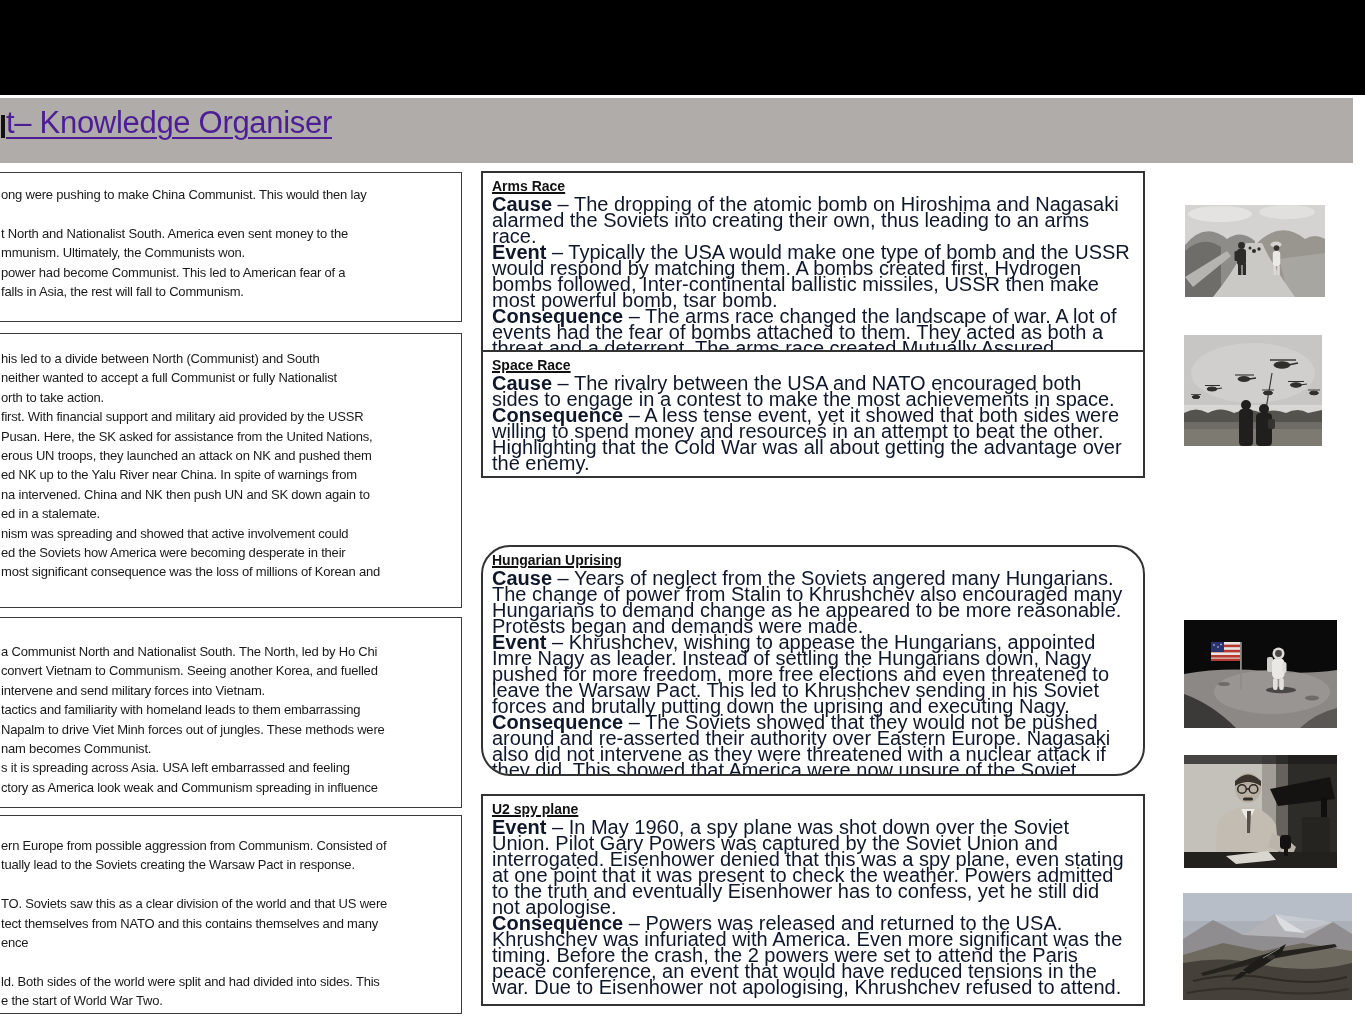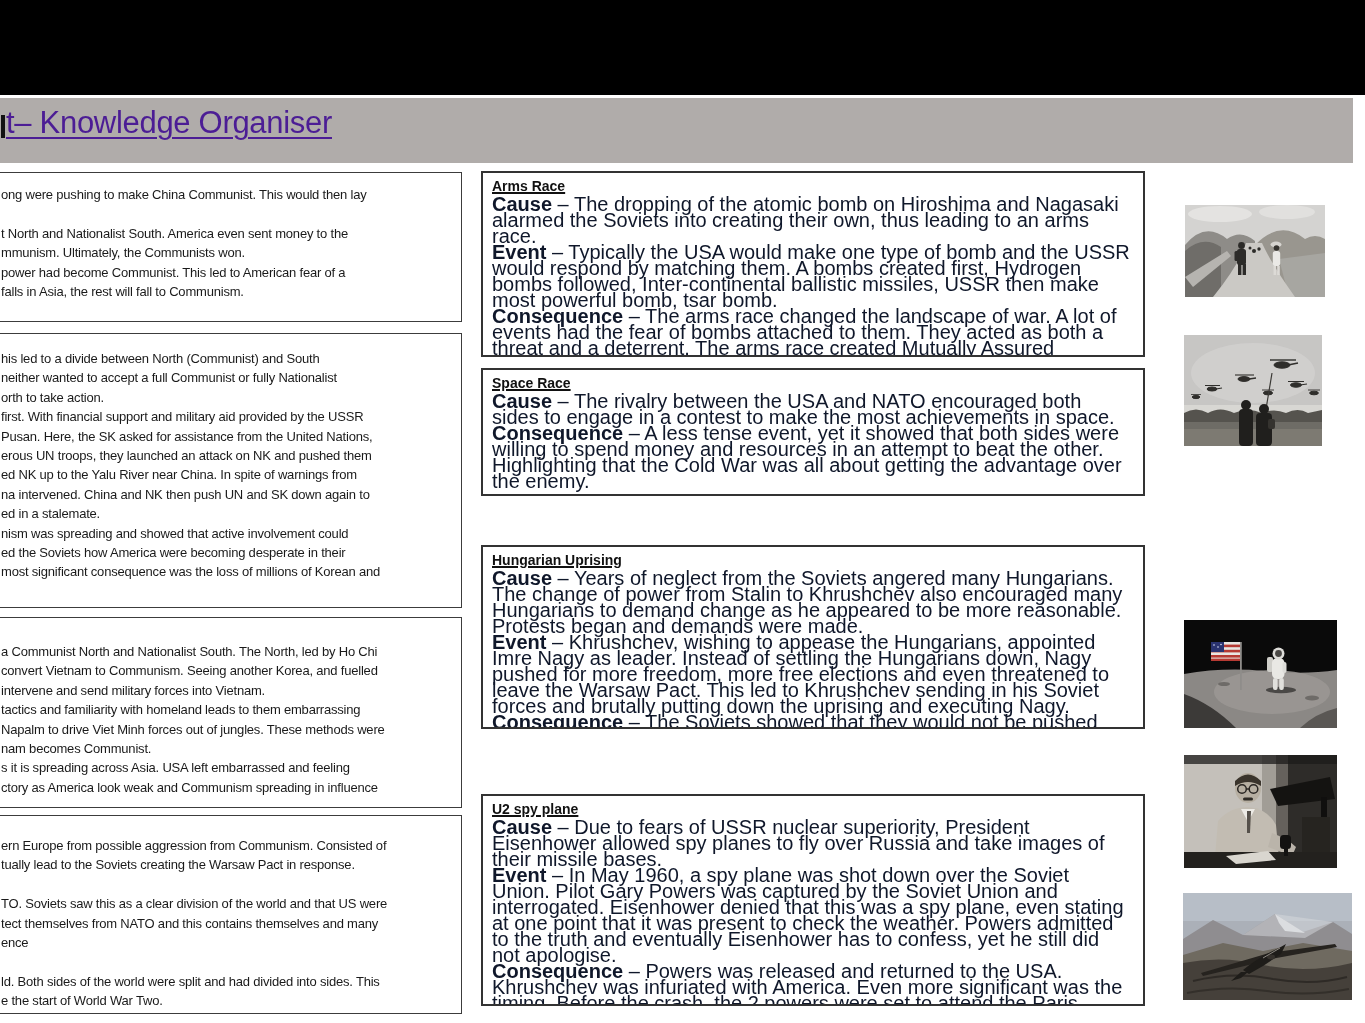--- a/index.html
+++ b/index.html
@@ -92,36 +92,35 @@
 e the start of World War Two.</div>
   </div>
 
   <div class="mbox" style="top:171px; height:186px;">
     <h3>Arms Race</h3>
     <p><b>Cause</b> <span>–</span> <span>The dropping of the atomic bomb on Hiroshima and Nagasaki alarmed the Soviets into creating their own, thus leading to an arms race.</span></p>
     <p><b>Event</b> <span>–</span> <span>Typically the USA would make one type of bomb and the USSR would respond by matching them. A bombs created first, Hydrogen bombs followed, Inter-continental ballistic missiles, USSR then make most powerful bomb, tsar bomb.</span></p>
     <p><b>Consequence</b> <span>–</span> <span>The arms race changed the landscape of war. A lot of events had the fear of bombs attached to them. They acted as both a threat and a deterrent. The arms race created Mutually Assured Destruction (MAD)</span></p>
   </div>
 
-  <div class="mbox" style="top:368px; height:128px;">
+  <div class="mbox" style="top:350px; height:128px;">
     <h3>Space Race</h3>
     <p><b>Cause</b> <span>–</span> <span>The rivalry between the USA and NATO encouraged both sides to engage in a contest to make the most achievements in space.</span></p>
     <p><b>Consequence</b> <span>–</span> <span>A less tense event, yet it showed that both sides were willing to spend money and resources in an attempt to beat the other. Highlighting that the Cold War was all about getting the advantage over the enemy.</span></p>
   </div>
 
-  <div class="mbox" style="top:545px; height:184px;">
+  <div class="mbox" style="top:545px; height:231px;border-radius:29px;">
     <h3>Hungarian Uprising</h3>
     <p><b>Cause</b> <span>–</span> <span>Years of neglect from the Soviets angered many Hungarians. The change of power from Stalin to Khrushchev also encouraged many Hungarians to demand change as he appeared to be more reasonable. Protests began and demands were made.</span></p>
     <p><b>Event</b> <span>–</span> <span>Khrushchev, wishing to appease the Hungarians, appointed Imre Nagy as leader.  Instead of settling the Hungarians down, Nagy pushed for more freedom, more free elections and even threatened to leave the Warsaw Pact. This led to Khrushchev sending in his Soviet forces and brutally putting down the uprising and executing Nagy.</span></p>
     <p><b>Consequence</b> <span>–</span> <span>The Soviets showed that they would not be pushed around and re-asserted their authority over Eastern Europe. Nagasaki also did not intervene as they were threatened with a nuclear attack if they did. This showed that America were now unsure of the Soviet Union and the extent of their aggression.</span></p>
   </div>
 
   <div class="mbox" style="top:794px; height:212px;">
     <h3>U2 spy plane</h3>
-    <p><b>Cause</b> <span>–</span> <span>Due to fears of USSR nuclear superiority, President Eisenhower allowed spy planes to fly over Russia and take images of their missile bases.</span></p>
     <p><b>Event</b> <span>–</span> <span>In May 1960, a spy plane was shot down over the Soviet Union. Pilot Gary Powers was captured by the Soviet Union and interrogated. Eisenhower denied that this was a spy plane, even stating at one point that it was present to check the weather. Powers admitted to the truth and eventually Eisenhower has to confess, yet he still did not apologise.</span></p>
     <p><b>Consequence</b> <span>–</span> <span>Powers was released and returned to the USA. Khrushchev was infuriated with America. Even more significant was the timing. Before the crash, the 2 powers were set to attend the Paris peace conference, an event that would have reduced tensions in the war. Due to Eisenhower not apologising, Khrushchev refused to attend.</span></p>
   </div>
 
   <div class="photo" style="left:1185px; top:205px;">
     <svg width="140" height="92" viewBox="0 0 140 92">
       <rect width="140" height="92" fill="#d4d3d1"></rect>
       <ellipse cx="35" cy="9" rx="32" ry="8" fill="#e4e3e1"></ellipse>
       <ellipse cx="102" cy="7" rx="28" ry="7" fill="#e1e0de"></ellipse>
       <path d="M0,40 Q20,16 42,34 Q56,24 70,36 L70,92 L0,92 Z" fill="#8e8c88"></path>

